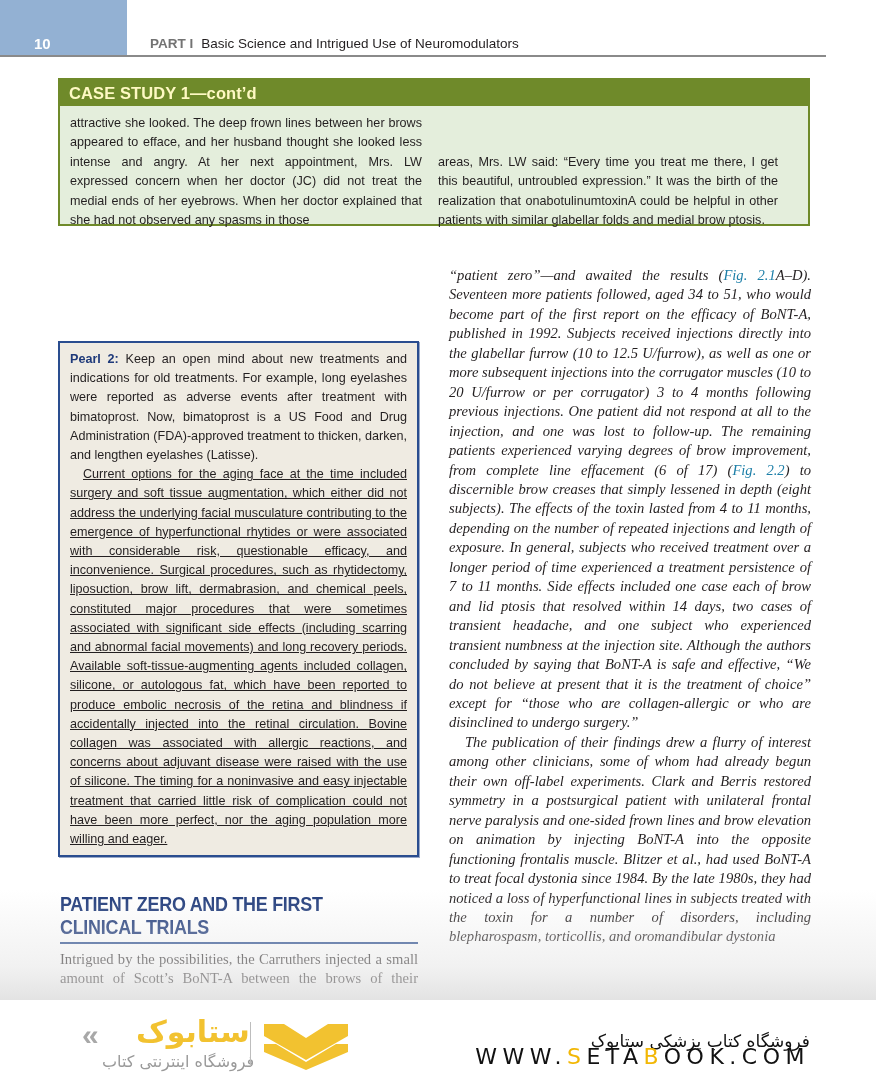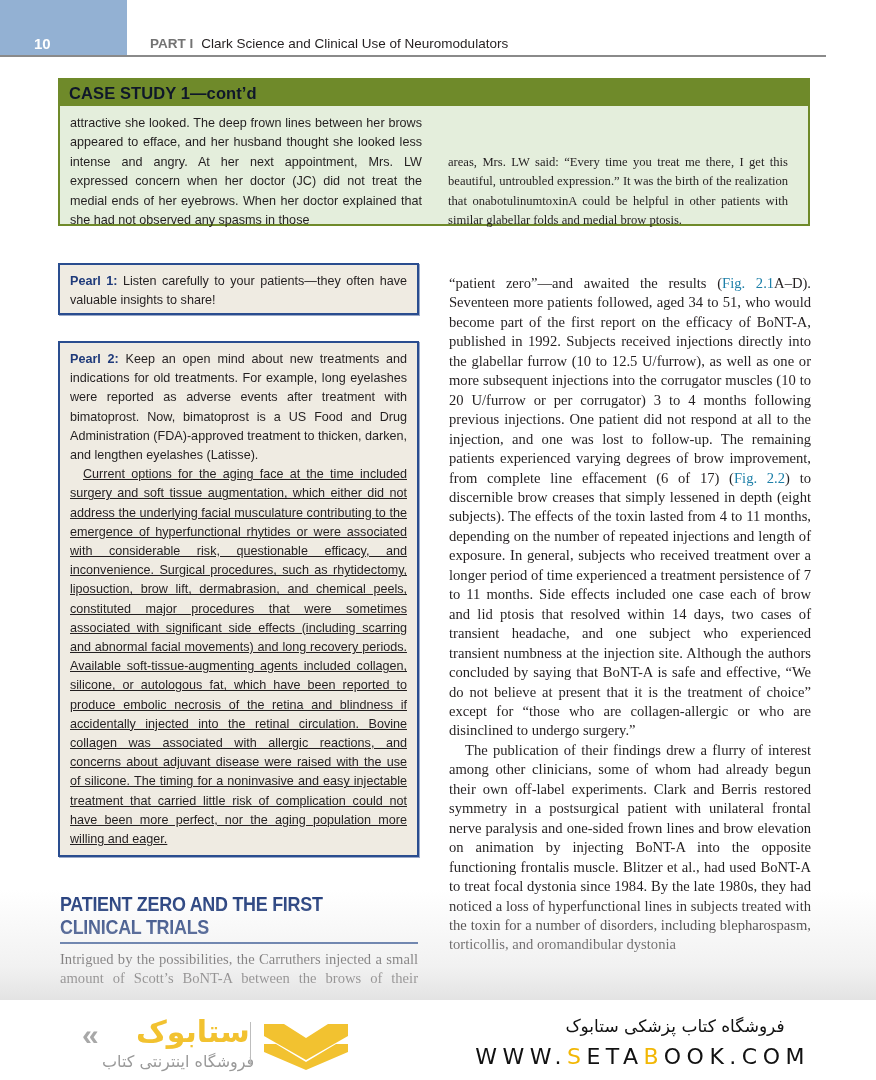--- a/index.html
+++ b/index.html
@@ -32,30 +32,30 @@
     .head-rule {
       position: absolute; left: 0; top: 55px; width: 826px; height: 2px; background: #8a8a8a;
     }
 
     
     .case-box {
       position: absolute; left: 58px; top: 78px; width: 748px; height: 144px;
       border: 2px solid #6f8a2a; background: #e4eedc;
     }
     .case-head {
-      height: 26px; background: #6f8a2a; color: #0f172a;
+      height: 26px; background: #6f8a2a; color: #fef9c3;
       font-weight: bold; font-size: 16.5px; padding-left: 9px; line-height: 26px;
       letter-spacing: 0.1px;
     }
     .case-cols { display: flex; padding: 8px 12px 0 10px; align-items: flex-end; }
     .case-col {
       width: 352px; font-size: 12.6px; line-height: 19.4px; text-align: justify;
       color: #231f20;
     }
-    .case-col + .case-col { margin-left: 26px; width: 340px; font-family: Liberation Serif, serif; }
+    .case-col + .case-col { margin-left: 16px; width: 340px; }
 
     
     .pearl {
       position: absolute; left: 58px; border: 2px solid #2a4d8f; background: #efebe2;
       box-shadow: 1px 1px 0 #9aa9c8;
       font-size: 12.6px; line-height: 19.2px; text-align: justify; color: #231f20;
       padding: 7px 10px 6px 10px; box-sizing: border-box;
     }
     .pearl1 { top: 263px; width: 361px; height: 52px; }
     .pearl2 { top: 341px; width: 361px; height: 516px; }
@@ -73,21 +73,21 @@
     .section-rule {
       position: absolute; left: 60px; top: 942px; width: 358px; height: 2px; background: #2a4d8f;
     }
 
     
     .serif {
       font-family: "Liberation Serif", serif; font-size: 14.6px; line-height: 19.45px;
       text-align: justify; color: #231f20;
     }
     .left-body { position: absolute; left: 60px; top: 950px; width: 358px; }
-    .right-body { position: absolute; left: 449px; top: 274px; width: 362px; }
+    .right-body { position: absolute; left: 449px; top: 266px; width: 362px; font-style: italic; }
     .serif p { margin: 0; }
     .serif p.indent { text-indent: 16px; }
     .fig-link { color: #1d7fa8; }
     .clip-left { position: absolute; left: 0; top: 0; width: 876px; height: 990px; overflow: hidden; }
 
     
     .footer {
       position: absolute; left: 0; top: 1000px; width: 876px; height: 80px; background: #ffffff;
     }
     .logo-wrap { position: absolute; left: 82px; top: 16px; width: 270px; height: 56px; }
@@ -99,52 +99,49 @@
       position: absolute; left: 54px; top: -2px; font-size: 30px; font-weight: bold; color: #f2c230;
       font-family: "DejaVu Sans", sans-serif;
     }
     .logo-sub {
       position: absolute; left: 20px; top: 36px; font-size: 16px; color: #9a9a9a;
       font-family: "DejaVu Sans", sans-serif;
     }
     .logo-divider { position: absolute; left: 168px; top: 6px; width: 1px; height: 44px; background: #bdbdbd; }
     .logo-mark { position: absolute; left: 180px; top: 4px; }
     .store-name {
-      position: absolute; left: 540px; top: 16px; width: 270px; text-align: center;
+      position: absolute; left: 540px; top: 31px; width: 270px; text-align: right;
       font-family: "DejaVu Sans", sans-serif; font-size: 17px; color: #111; direction: rtl;
     }
     .store-url {
       position: absolute; left: 450px; top: 44px; width: 360px; text-align: right;
       font-family: "DejaVu Sans", sans-serif; font-size: 22px; letter-spacing: 5.5px; color: #111;
     }
     .store-url .hl { color: #f2b705; }
   </style>
 </head>
 <body>
 
 <div class="page">
   <div class="num-tab">
     <span class="page-num">10</span>
   </div>
   <div class="running-head">
-    <span class="part">PART I</span><span>Clark Science and Clinical Use of Neuromodulators</span>
+    <span class="part">PART I</span><span>Basic Science and Intrigued Use of Neuromodulators</span>
   </div>
   <div class="head-rule"></div>
 
   <div class="case-box">
     <div class="case-head">CASE STUDY 1—cont’d</div>
     <div class="case-cols">
       <div class="case-col">attractive she looked. The deep frown lines between her brows appeared to efface, and her husband thought she looked less intense and angry. At her next appointment, Mrs. LW expressed concern when her doctor (JC) did not treat the medial ends of her eyebrows. When her doctor explained that she had not observed any spasms in those</div>
       <div class="case-col">areas, Mrs. LW said: “Every time you treat me there, I get this beautiful, untroubled expression.” It was the birth of the realization that onabotulinumtoxinA could be helpful in other patients with similar glabellar folds and medial brow ptosis.</div>
     </div>
   </div>
 
-  <div class="pearl pearl1">
-    <p><span class="lead">Pearl 1:</span><span> Listen carefully to your patients—they often have valuable insights to share!</span></p>
-  </div>
 
   <div class="pearl pearl2">
     <p><span class="lead">Pearl 2:</span><span> Keep an open mind about new treatments and indications for old treatments. For example, long eyelashes were reported as adverse events after treatment with bimatoprost. Now, bimatoprost is a US Food and Drug Administration (FDA)-approved treatment to thicken, darken, and lengthen eyelashes (Latisse).</span></p>
     <p class="indent">Current options for the aging face at the time included surgery and soft tissue augmentation, which either did not address the underlying facial musculature contributing to the emergence of hyperfunctional rhytides or were associated with considerable risk, questionable efficacy, and inconvenience. Surgical procedures, such as rhytidectomy, liposuction, brow lift, dermabrasion, and chemical peels, constituted major procedures that were sometimes associated with significant side effects (including scarring and abnormal facial movements) and long recovery periods. Available soft-tissue-augmenting agents included collagen, silicone, or autologous fat, which have been reported to produce embolic necrosis of the retina and blindness if accidentally injected into the retinal circulation. Bovine collagen was associated with allergic reactions, and concerns about adjuvant disease were raised with the use of silicone. The timing for a noninvasive and easy injectable treatment that carried little risk of complication could not have been more perfect, nor the aging population more willing and eager.</p>
   </div>
 
   <div class="section-title">PATIENT ZERO AND THE FIRST CLINICAL TRIALS</div>
   <div class="section-rule"></div>
 
   <div class="clip-left">

